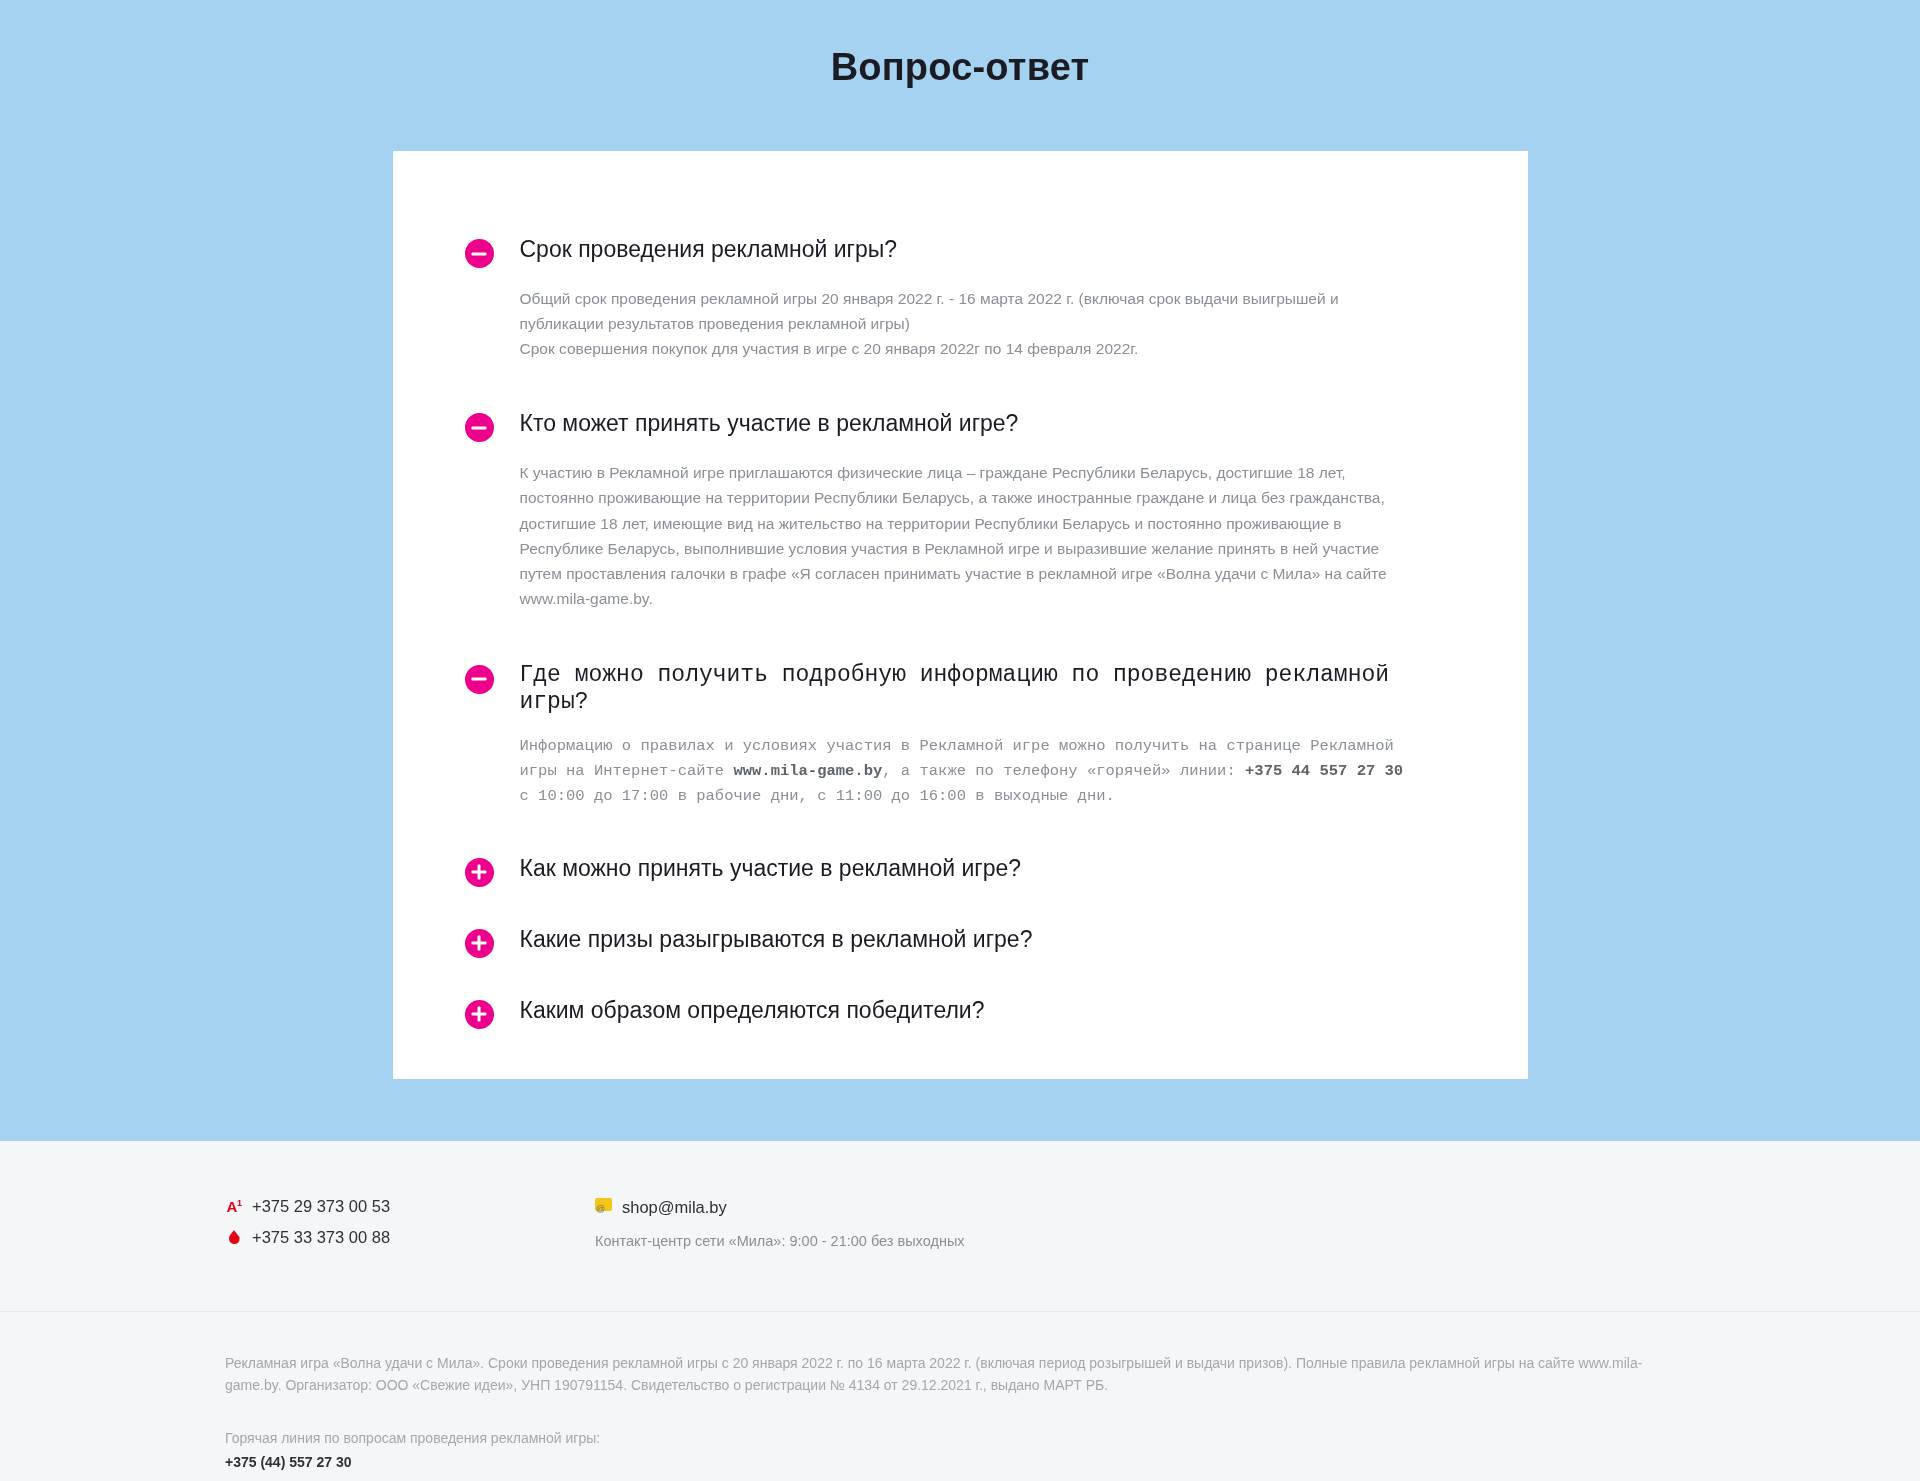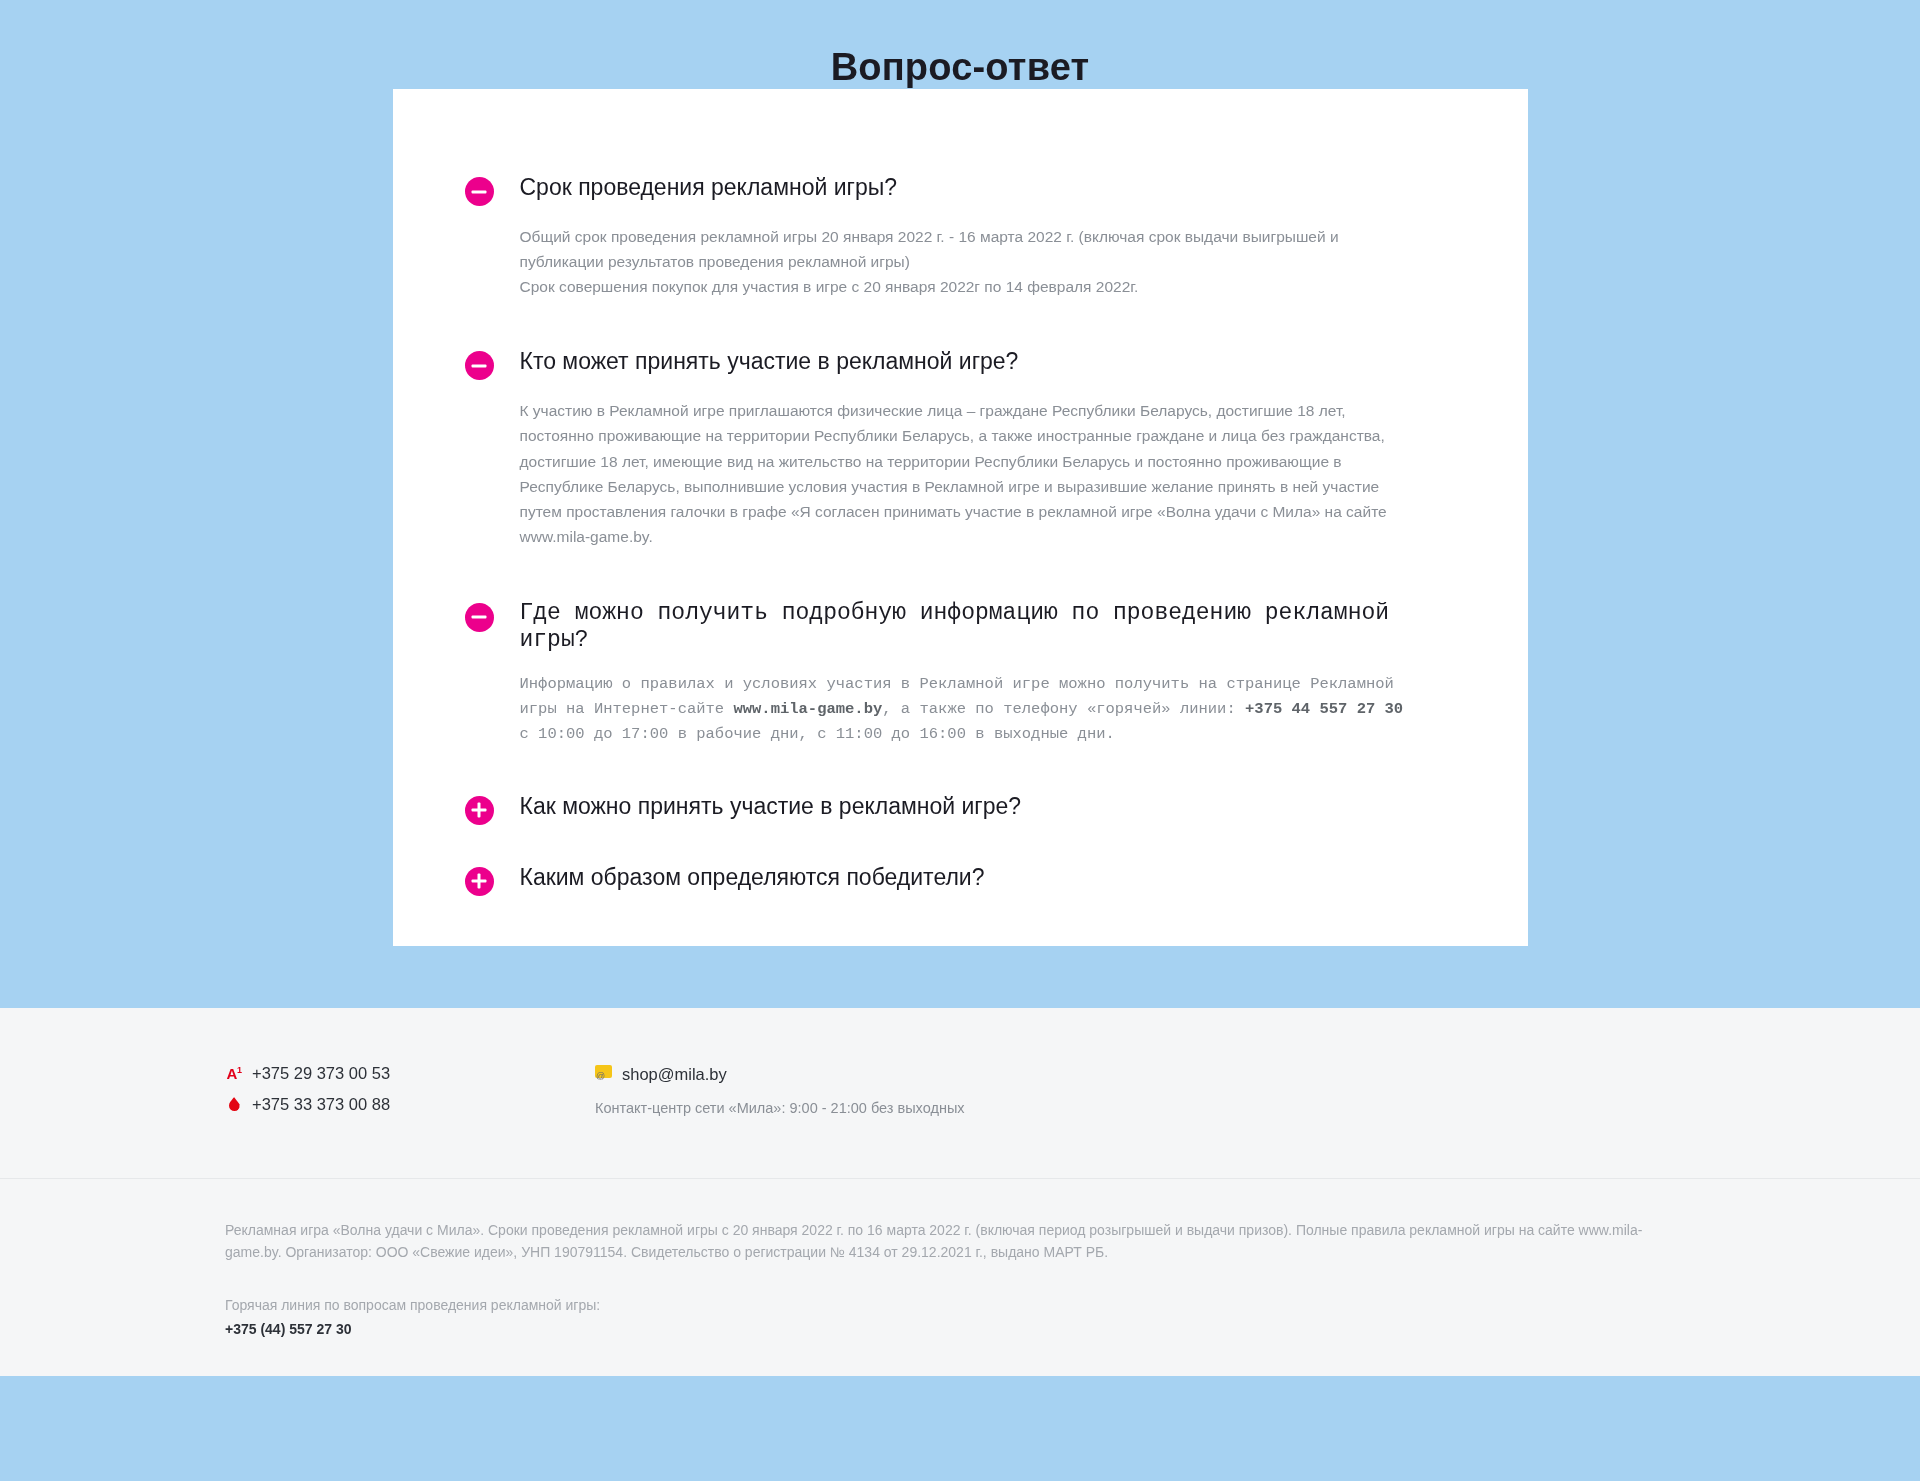--- a/index.html
+++ b/index.html
@@ -21,20 +21,21 @@
     padding-top: 46px;
     padding-bottom: 62px;
   }
 
   .page-title {
     text-align: center;
     font-size: 38px;
     font-weight: bold;
     color: #1b1b23;
     letter-spacing: 0.2px;
+    margin-bottom: 62px;
   }
 
   .faq-card {
     width: 1135px;
     margin: 0 auto;
     background: #ffffff;
     padding: 72px 72px 50px 72px;
   }
 
   .faq-list { width: 100%; }
@@ -243,20 +244,26 @@
         </div>
       </div>
 
       <div class="faq-item item-gap-c">
         <div class="faq-head">
           <span class="toggle-icon plus"></span>
           <span class="faq-question">Как можно принять участие в рекламной игре?</span>
         </div>
       </div>
 
+      <div class="faq-item item-gap-c">
+        <div class="faq-head">
+          <span class="toggle-icon plus"></span>
+          <span class="faq-question">Какие призы разыгрываются в рекламной игре?</span>
+        </div>
+      </div>
 
 
       <div class="faq-item">
         <div class="faq-head">
           <span class="toggle-icon plus"></span>
           <span class="faq-question">Каким образом определяются победители?</span>
         </div>
       </div>
 
     </div>

